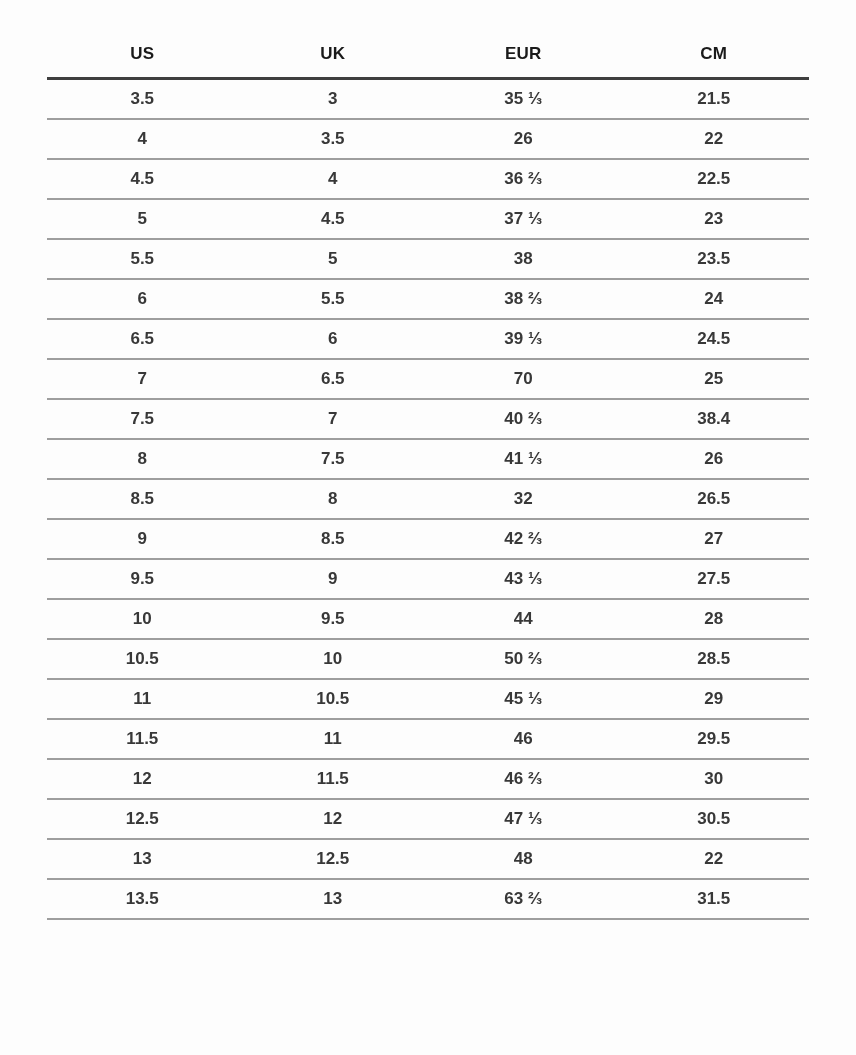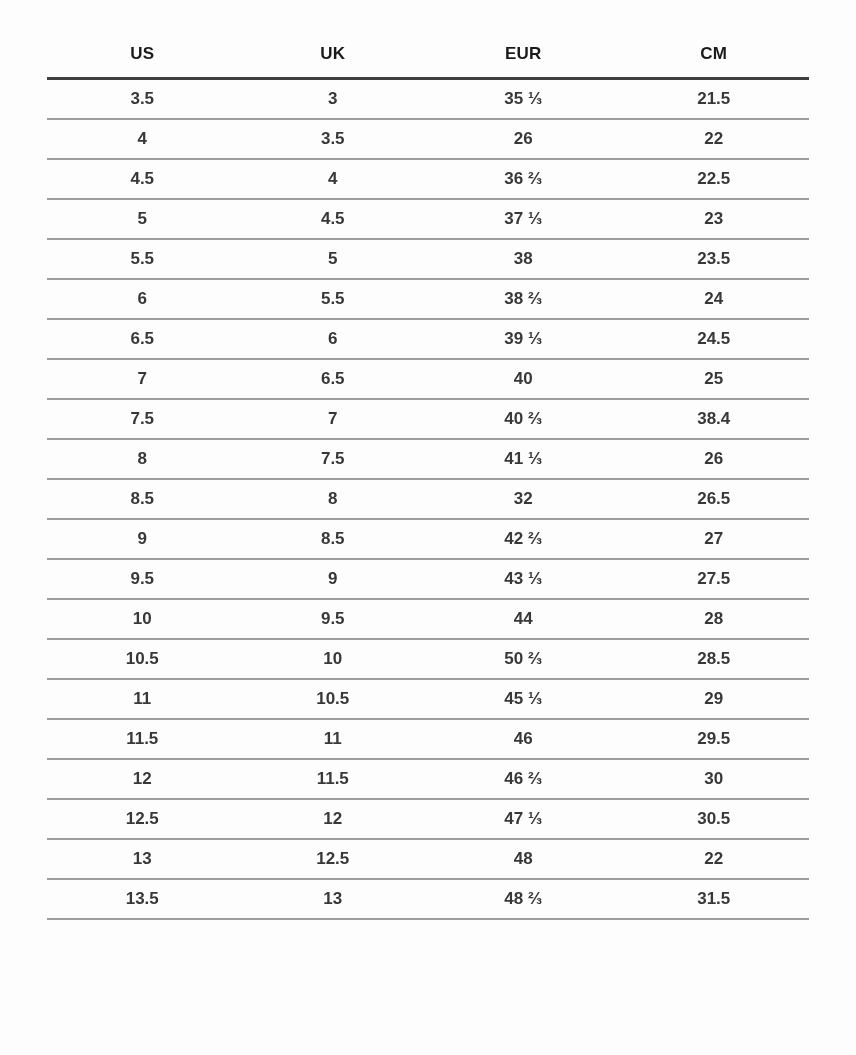--- a/index.html
+++ b/index.html
@@ -92,21 +92,21 @@
         </tr>
         <tr>
           <td>6.5</td>
           <td>6</td>
           <td>39 ⅓</td>
           <td>24.5</td>
         </tr>
         <tr>
           <td>7</td>
           <td>6.5</td>
-          <td>40</td>
+          <td>70</td>
           <td>25</td>
         </tr>
         <tr>
           <td>7.5</td>
           <td>7</td>
           <td>40 ⅔</td>
           <td>38.4</td>
         </tr>
         <tr>
           <td>8</td>
@@ -170,18 +170,18 @@
         </tr>
         <tr>
           <td>13</td>
           <td>12.5</td>
           <td>48</td>
           <td>22</td>
         </tr>
         <tr>
           <td>13.5</td>
           <td>13</td>
-          <td>48 ⅔</td>
+          <td>63 ⅔</td>
           <td>31.5</td>
         </tr>
       </tbody>
   </table>
 </div>
 
 </body></html>

